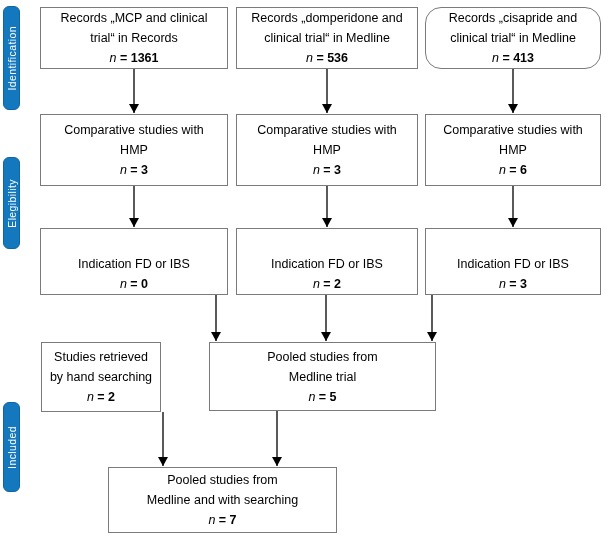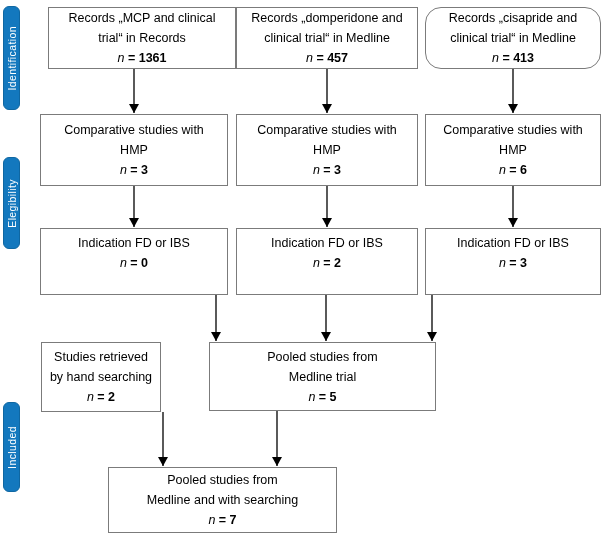--- a/index.html
+++ b/index.html
@@ -6,21 +6,21 @@
   .canvas{
     position:relative;width:610px;height:537px;background:#ffffff;overflow:hidden;
     font-family:"Liberation Sans",sans-serif;color:#000;
   }
   .arrows{position:absolute;left:0;top:0;width:610px;height:537px;}
   .box{
     position:absolute;box-sizing:border-box;background:#fff;border:1px solid #7b7b7b;
     display:flex;flex-direction:column;align-items:center;justify-content:center;
     text-align:center;font-size:12.5px;line-height:20px;
   }
-  .box.top{justify-content:flex-start;padding-top:4px;}
+  .box.top{justify-content:flex-end;padding-top:4px;}
   .nline i{font-style:italic;}
   .nline span{white-space:pre;font-weight:bold;}
   .stage{
     position:absolute;left:3px;width:17px;box-sizing:border-box;
     background:#1378be;border:1px solid #0f67a2;border-radius:6px;
     display:flex;align-items:center;justify-content:center;
   }
   .stage span{
     writing-mode:vertical-rl;transform:rotate(180deg);
     color:#ffffff;font-size:10.5px;letter-spacing:0.4px;white-space:nowrap;
@@ -53,29 +53,29 @@
   <div class="stage" style="top:6px;height:104px;">
     <span>Identification</span>
   </div>
   <div class="stage" style="top:157px;height:92px;">
     <span>Elegibility</span>
   </div>
   <div class="stage" style="top:402px;height:90px;">
     <span>Included</span>
   </div>
 
-  <div class="box" style="left:40px;top:7px;width:188px;height:62px;margin-left:8px;">
+  <div class="box" style="left:40px;top:7px;width:188px;height:62px;">
     <div>Records „MCP and clinical</div>
     <div>trial“ in Records</div>
     <div class="nline"><i>n</i><span> = 1361</span></div>
   </div>
   <div class="box" style="left:236px;top:7px;width:182px;height:62px;">
     <div>Records „domperidone and</div>
     <div>clinical trial“ in Medline</div>
-    <div class="nline"><i>n</i><span> = 457</span></div>
+    <div class="nline"><i>n</i><span> = 536</span></div>
   </div>
   <div class="box" style="left:425px;top:7px;width:176px;height:62px;border-radius:16px;">
     <div>Records „cisapride and</div>
     <div>clinical trial“ in Medline</div>
     <div class="nline"><i>n</i><span> = 413</span></div>
   </div>
 
   <div class="box" style="left:40px;top:114px;width:188px;height:72px;">
     <div>Comparative studies with</div>
     <div>HMP</div>

